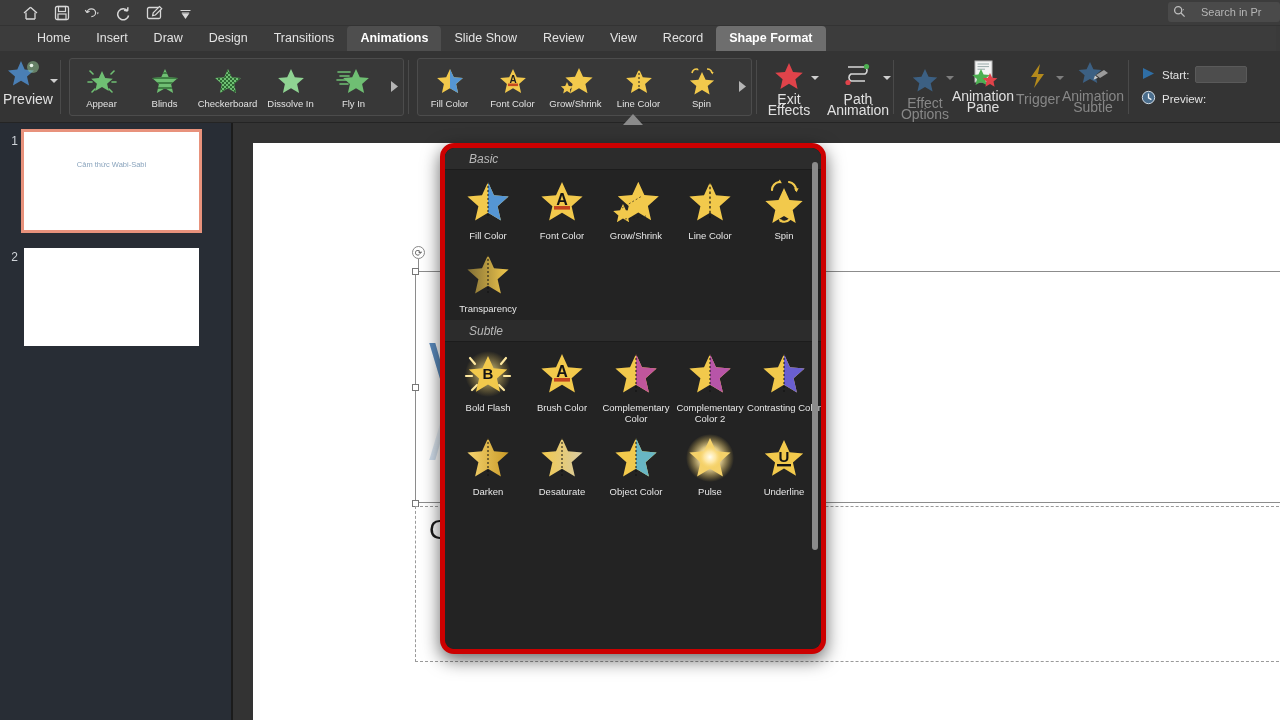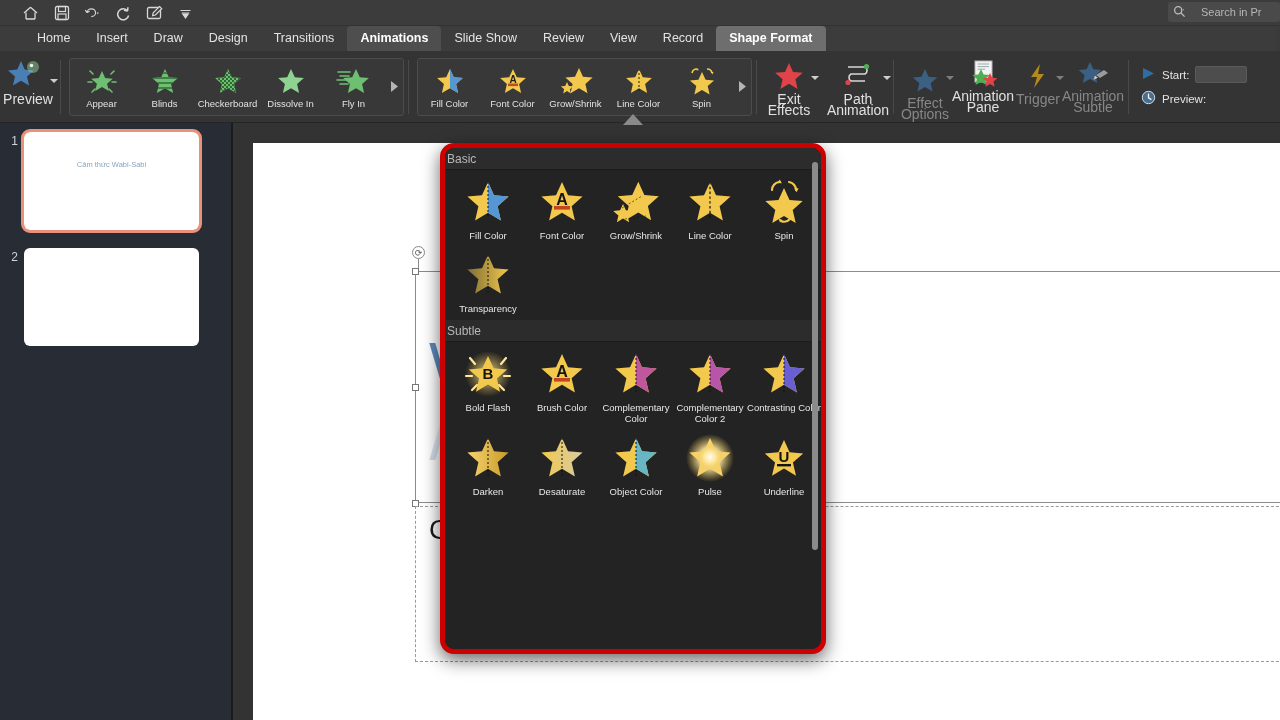--- a/index.html
+++ b/index.html
@@ -91,21 +91,21 @@
   .trow { display: flex; align-items: center; gap: 6px; color: #e3e3e3; font-size: 11.5px; }
   .tfield { width: 52px; height: 17px; background: #4d4d4d; border: 1px solid #5a5a5a; border-radius: 2px; }
 
   
   .thumbpane {
     position: absolute; top: 123px; left: 0; width: 231px; height: 597px;
     background: #282d35;
   }
   .thumbrow { position: absolute; display: flex; }
   .thumbnum { color: #cfd3d8; font-size: 12px; width: 22px; text-align: right; padding-right: 6px; padding-top: 2px; }
-  .thumb { width: 175px; height: 98px; background: #ffffff; border-radius: 6px; position: relative; overflow: hidden; }
+  .thumb { width: 175px; height: 98px; background: #ffffff; border-radius: 0; position: relative; overflow: hidden; }
   .thumb.sel { outline: 3px solid #e8927c; outline-offset: 0px; box-shadow: 0 0 0 1px #e8927c; }
   .thumb .ttext {
     position: absolute; left: 0; right: 0; top: 28px; text-align: center;
     font-size: 7.5px; color: #8aa4bd;
   }
   .pane-divider { position: absolute; top: 123px; left: 231px; width: 2px; height: 597px; background: #1b1b1b; }
 
   
   .canvasarea {
     position: absolute; top: 123px; left: 233px; width: 1047px; height: 597px;
@@ -162,24 +162,25 @@
     border-radius: 9px;
     overflow: hidden;
   }
   .dd-callout {
     position: absolute; left: 623px; top: 114px;
     width: 0; height: 0;
     border-left: 10px solid transparent; border-right: 10px solid transparent;
     border-bottom: 11px solid #8a8a8a;
   }
   .sec-head {
-    height: 22px; line-height: 22px; padding-left: 2px;
+    height: 22px; line-height: 22px; padding-left: 24px;
     color: #b8b8b8; font-size: 12px;
     background: #2c2c2c;
     border-bottom: 1px solid #1c1c1c;
+    font-style: italic;
   }
   .grid { display: flex; flex-wrap: wrap; padding: 4px 0 0 6px; }
   .item {
     width: 74px; margin-bottom: 2px;
     display: flex; flex-direction: column; align-items: center;
     color: #e7e7e7; font-size: 9.5px; text-align: center; line-height: 11px;
   }
   .item .ig { height: 56px; display: flex; align-items: center; justify-content: center; }
   .item .il { padding-bottom: 4px; }
   .dd-scroll-track {

